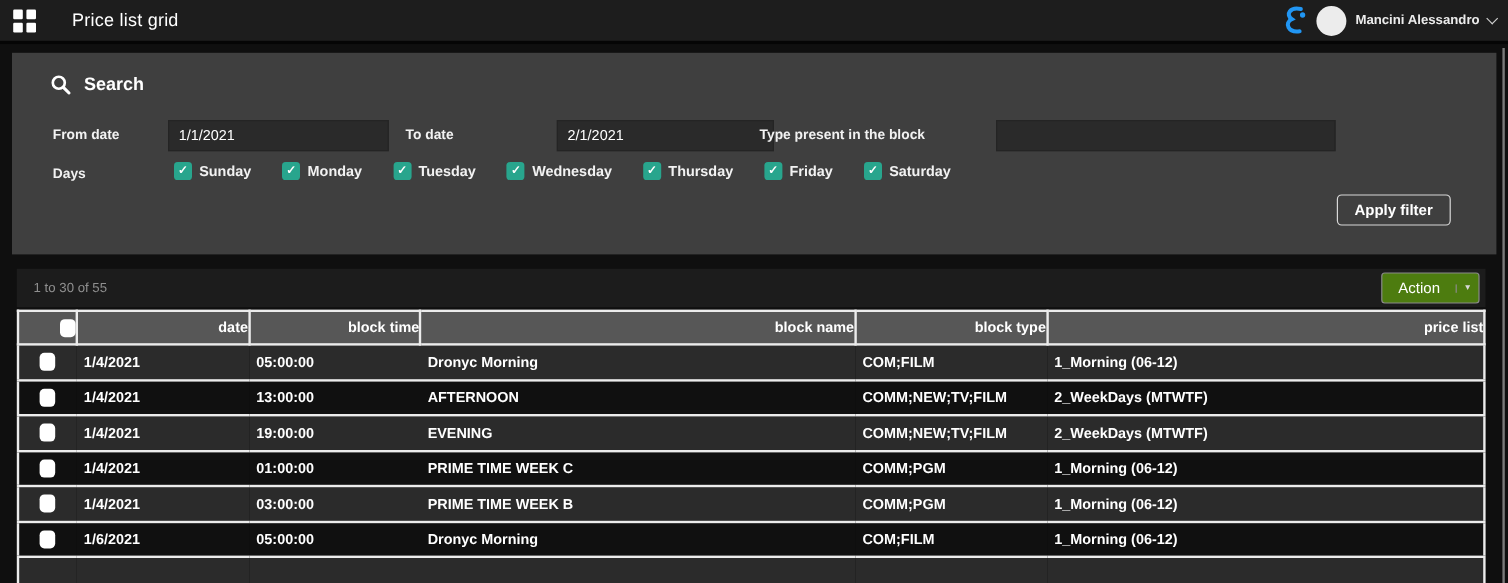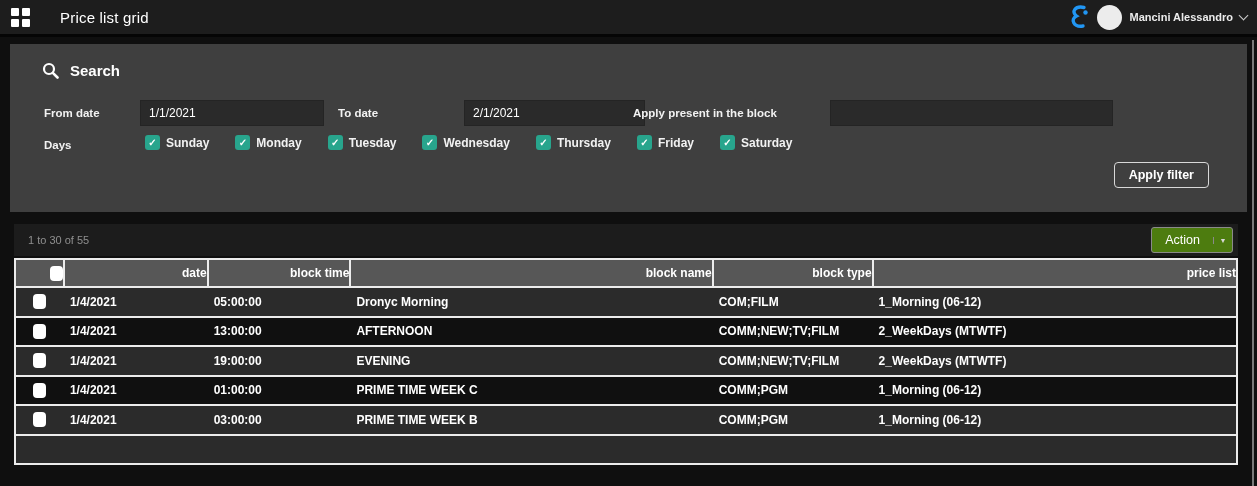--- a/index.html
+++ b/index.html
@@ -106,21 +106,21 @@
       </svg>
       <span class="t">Search</span>
     </div>
 
     <span class="flabel" style="left:34px; top:56px;">From date</span>
     <input class="finput" style="left: 130px; top: 56px; width: 184px;" value="1/1/2021">
 
     <span class="flabel" style="left:328px; top:56px;">To date</span>
     <input class="finput" style="left: 427px; top: 56px; width: 181px; margin-left: 27px;" value="2/1/2021">
 
-    <span class="flabel" style="left:623px; top:56px;">Apply present in the block</span>
+    <span class="flabel" style="left:623px; top:56px;">Type present in the block</span>
     <input class="finput" style="left: 820px; top: 56px; width: 283px;" value="">
 
     <span class="flabel" style="left:34px; top:88px;">Days</span>
     <div class="days-row">
       <div class="day">
         <span class="cb-checked">✓</span>
         <span class="lbl">Sunday</span>
       </div>
       <div class="day">
         <span class="cb-checked">✓</span>
@@ -212,20 +212,28 @@
         <td>1_Morning (06-12)</td>
       </tr>
       <tr class="odd">
         <td class="cb-cell"><span class="row-cb"></span></td>
         <td>1/4/2021</td>
         <td>03:00:00</td>
         <td>PRIME TIME WEEK B</td>
         <td>COMM;PGM</td>
         <td>1_Morning (06-12)</td>
       </tr>
+      <tr class="even">
+        <td class="cb-cell"><span class="row-cb"></span></td>
+        <td>1/6/2021</td>
+        <td>05:00:00</td>
+        <td>Dronyc Morning</td>
+        <td>COM;FILM</td>
+        <td>1_Morning (06-12)</td>
+      </tr>
       <tr class="odd">
         <td class="cb-cell"></td>
           <td></td>
           <td></td>
           <td></td>
           <td></td>
           <td></td>
       </tr>
     </tbody>
   </table>

